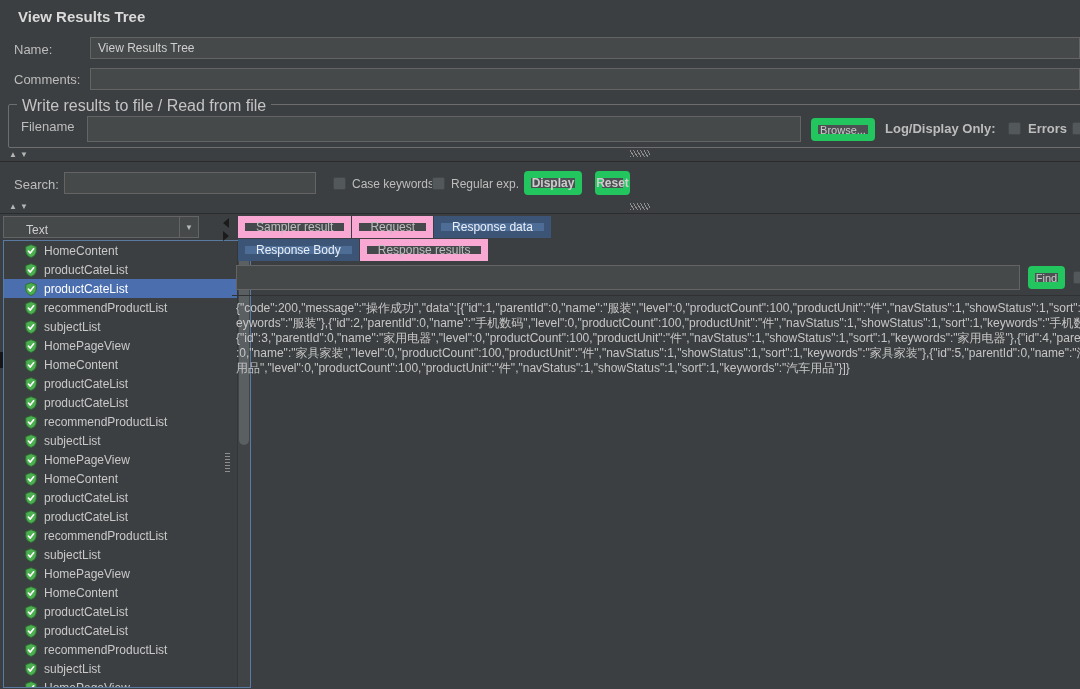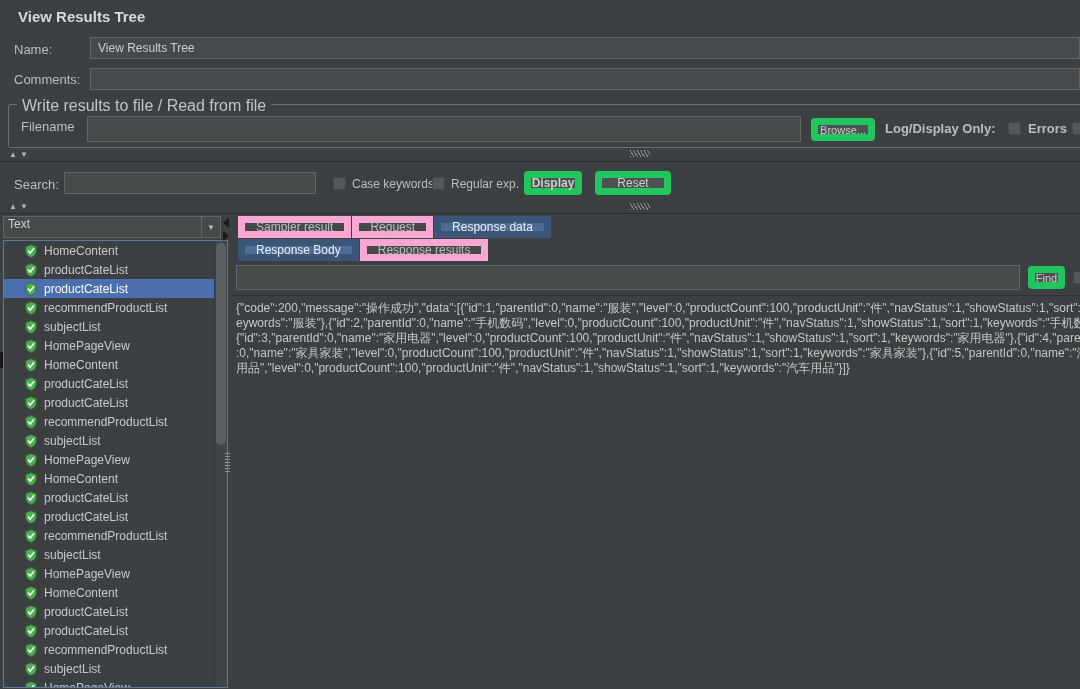--- a/index.html
+++ b/index.html
@@ -25,29 +25,29 @@
   .groupbox { left:8px; top:104px; width:1075px; height:44px; border:1px solid #6e6e6e; border-radius:2px; }
   .groupbox .legend {
     position:absolute; top:-8px; left:8px; background:#3c3f41; padding:0 5px;
     font-size:16px; color:#c4c4c4;
   }
   .collapse-arrows { display:flex; gap:3px; font-size:8px; color:#b5b5b5; letter-spacing:0; }
   .hatch-h { width:20px; height:7px; background:repeating-linear-gradient(60deg,#8e8e8e 0 1px,transparent 1px 3px); }
   .hatch-v { width:5px; height:20px; background:repeating-linear-gradient(0deg,#8e8e8e 0 1px,transparent 1px 3px); }
   .divider { left:0; width:1080px; height:1px; background:#2b2b2b; }
   .combo {
-    left:3px; top:216px; width:218px; height:22px; background:#45494a;
-    border:1px solid #646464; display:flex; align-items:flex-start; padding-left:4px; font-size:12px; color:#cfcfcf;
+    left:3px; top:216px; width:196px; height:22px; background:#45494a;
+    border:1px solid #646464; display:flex; align-items:flex-end; padding-left:22px; font-size:12px; color:#cfcfcf;
   }
   .combo-arrow {
     position:absolute; right:0; top:0; width:19px; height:20px; border-left:1px solid #646464;
     display:flex; align-items:center; justify-content:center; font-size:8px; color:#b9b9b9;
   }
   .tree-panel {
-    left:3px; top:240px; width:225px; height:448px; background:#3c3f41;
+    left:3px; top:240px; width:248px; height:448px; background:#3c3f41;
     border:1px solid #5a7ba1; overflow:hidden;
   }
   .tree-item { height:19px; display:flex; align-items:center; padding-left:20px; white-space:nowrap; }
   .tree-item .shield { width:14px; height:14px; margin-right:6px; flex:0 0 auto; }
   .tree-item .t-label { font-size:12px; color:#c9c9c9; }
   .tree-item.selected { background:#4b6eaf; }
   .tree-item.selected .t-label { color:#ffffff; }
   .tree-scroll { position:absolute; right:0; top:0; width:13px; height:100%; background:#404446; border-left:1px solid #333638; }
   .tree-thumb { position:absolute; left:1px; top:2px; width:10px; height:202px; background:#5a5f62; border-radius:5px; }
   .tabs { display:flex; gap:1px; }
@@ -91,21 +91,21 @@
 <div class="abs hatch-h" style="left:630px;top:150px"></div>
 <div class="abs divider" style="top:161px"></div>
 
 <span class="abs lbl" style="left:14px;top:177px">Search:</span>
 <input class="abs field" style="left: 64px; top: 172px; width: 252px; height: 22px;" value="">
 <span class="abs cb" style="left:333px;top:177px"></span>
 <span class="abs lbl" style="left:352px;top:177px;font-size:12px">Case keywords</span>
 <span class="abs cb" style="left:432px;top:177px"></span>
 <span class="abs lbl" style="left:451px;top:177px;font-size:12px">Regular exp.</span>
 <button class="abs btn" style="left:524px;top:171px;width:58px;height:24px;font-weight:600">Display</button>
-<button class="abs btn" style="left:595px;top:171px;width:76px;height:24px;font-weight:400">Reset</button>
+<button class="abs btn" style="left:595px;top:171px;width:35px;height:24px;font-weight:700">Reset</button>
 
 <div class="abs collapse-arrows" style="left:9px;top:202px">
   <span>▲</span>
     <span>▼</span>
 </div>
 <div class="abs hatch-h" style="left:630px;top:203px"></div>
 <div class="abs divider" style="top:213px"></div>
 
 <div class="abs combo">
   <span>Text</span>

